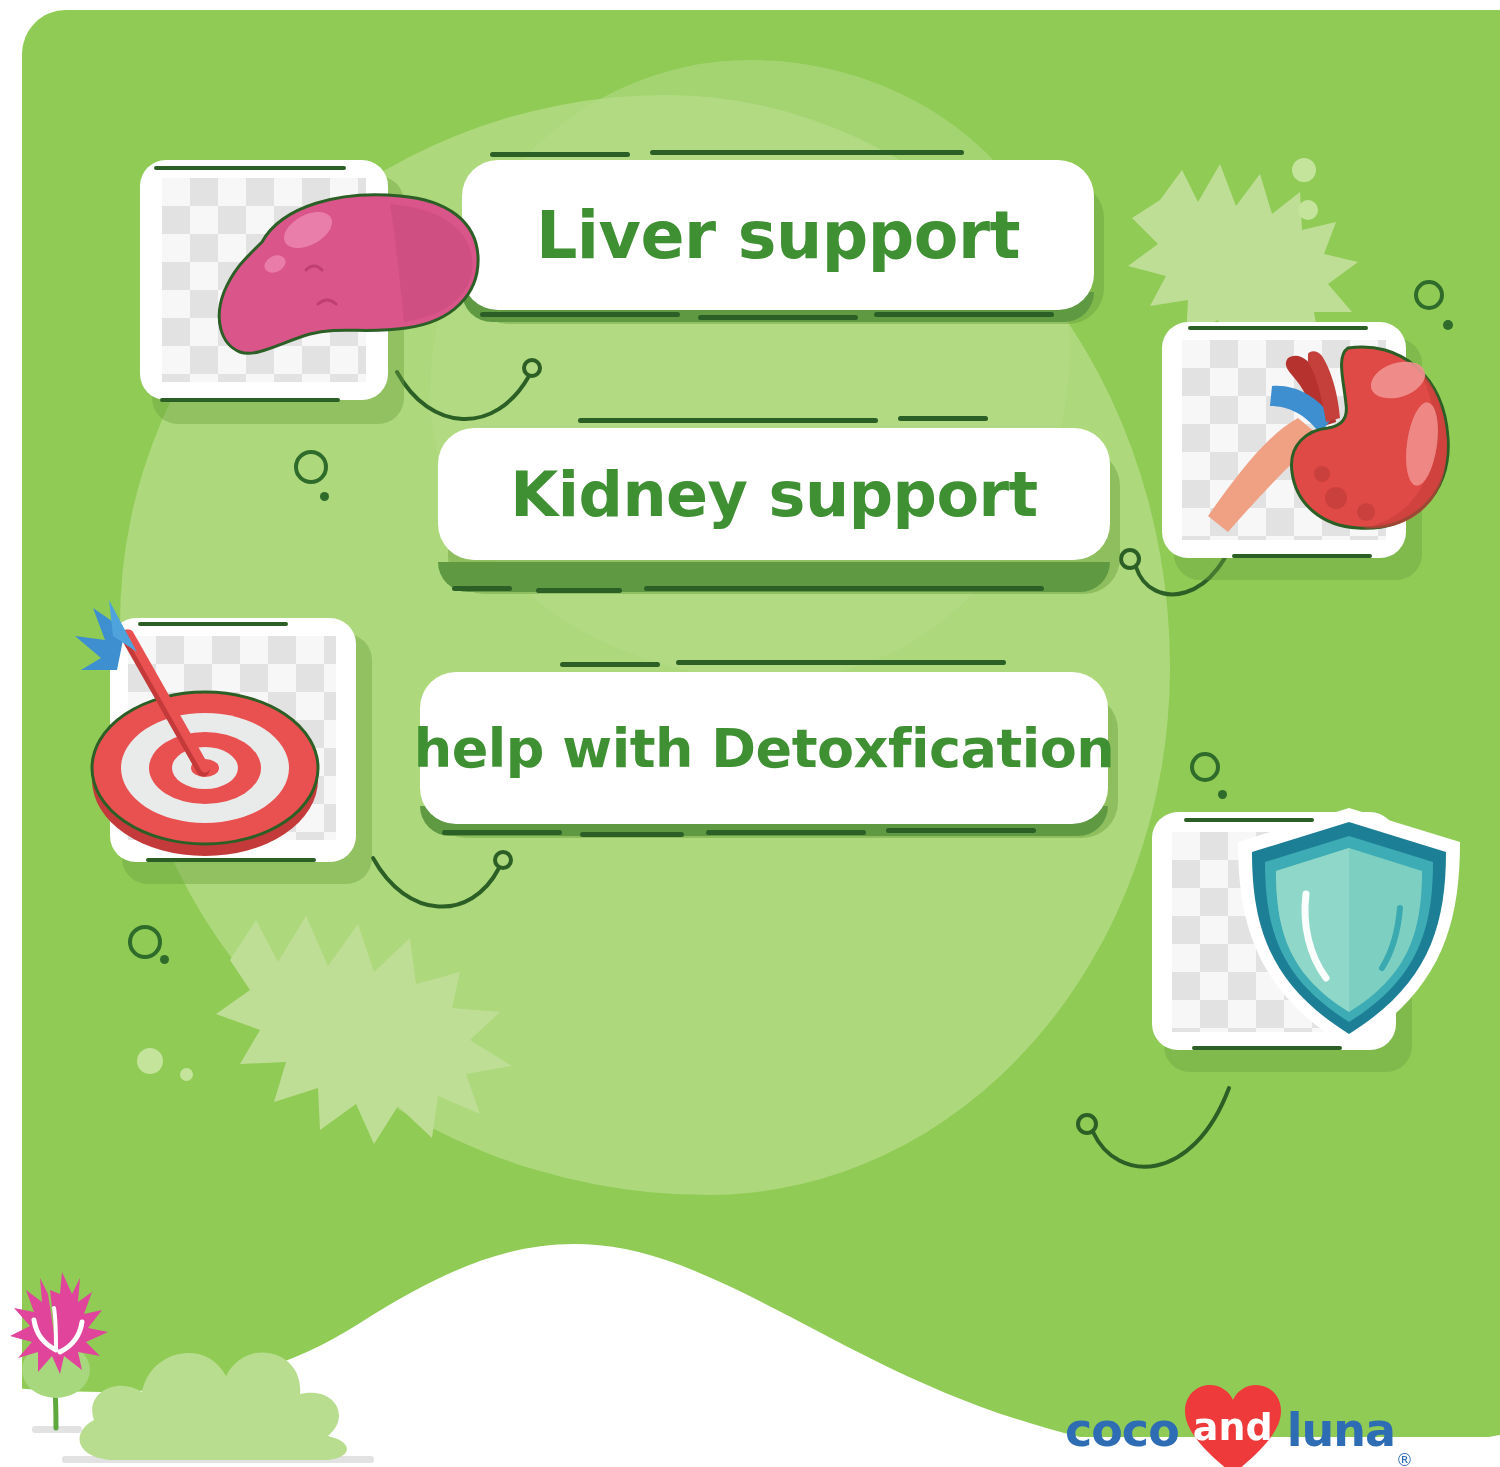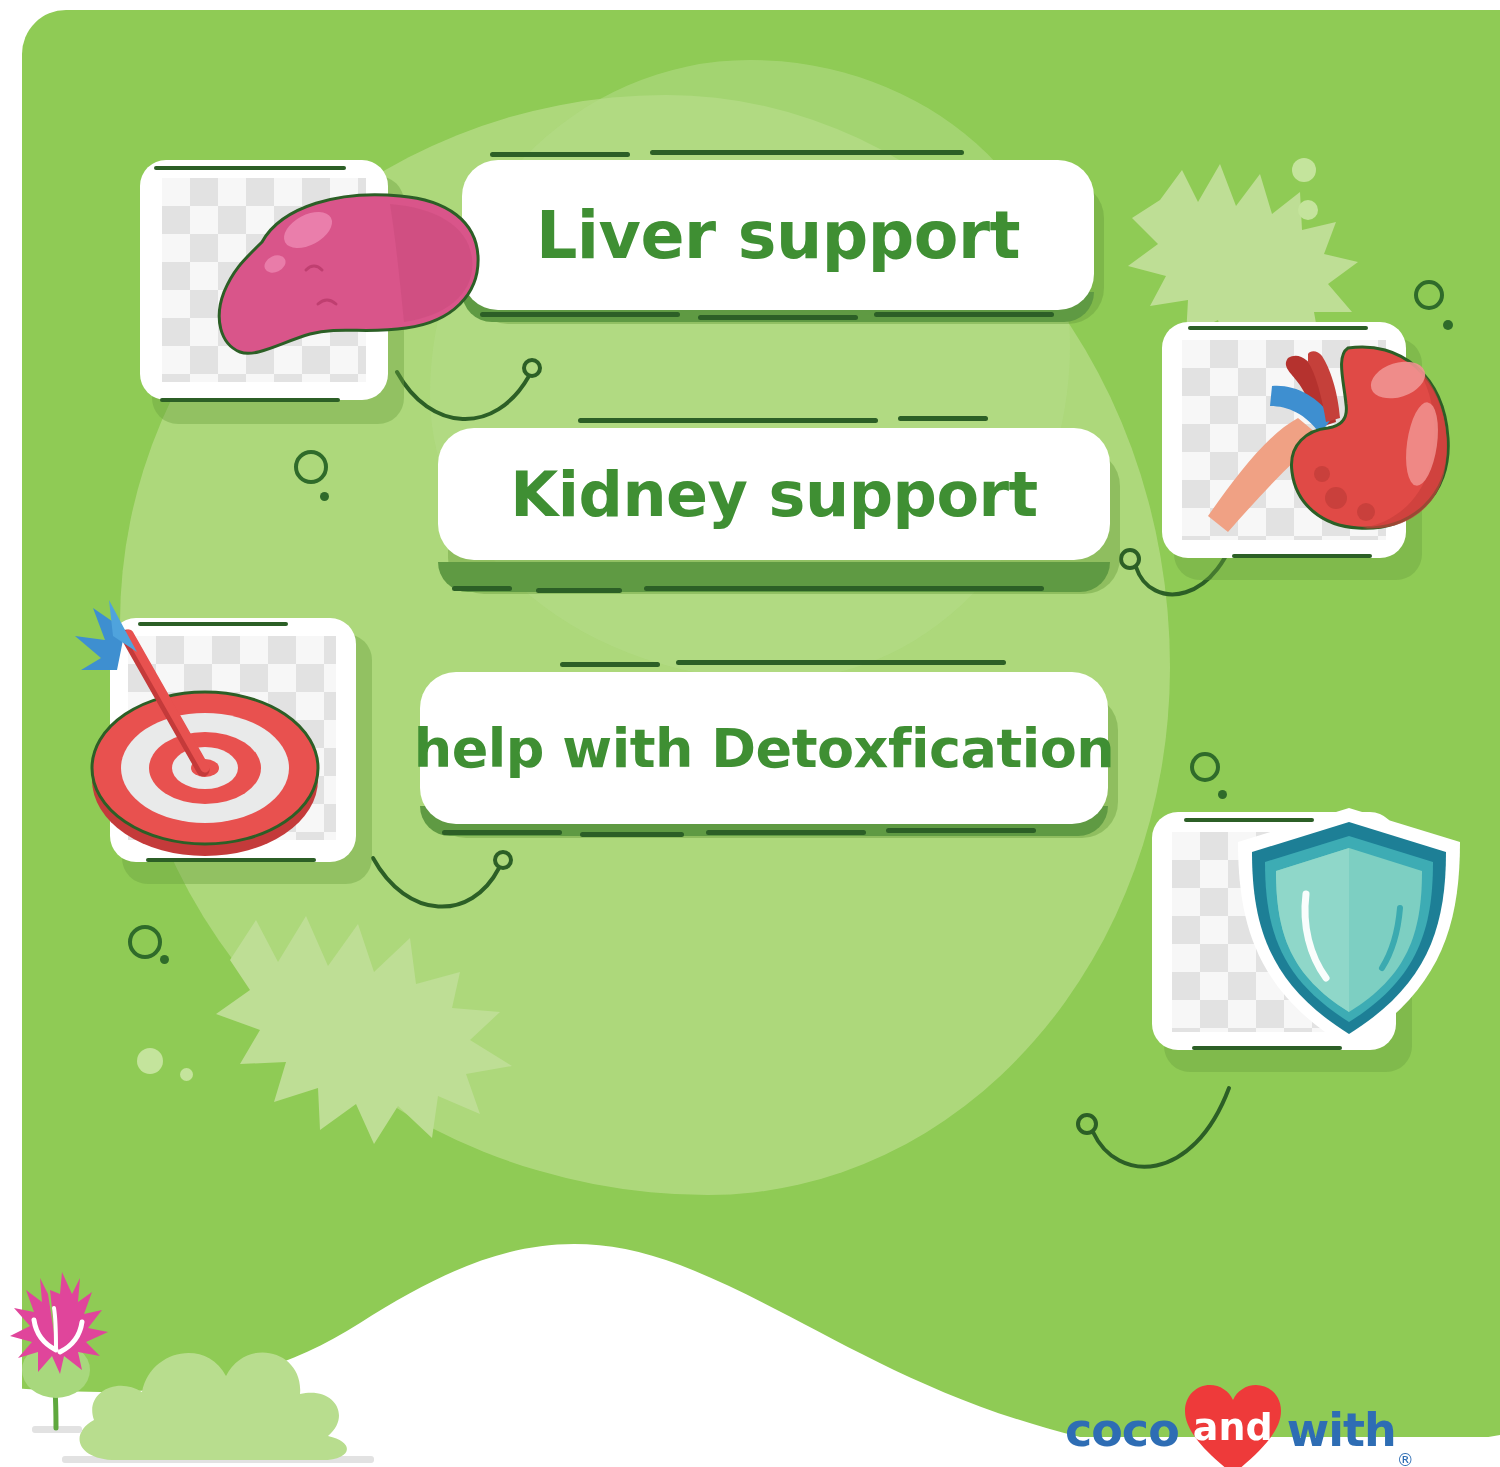--- a/index.html
+++ b/index.html
@@ -424,17 +424,17 @@
 
   <div class="logo" style="left:1065px; top:1382px;">
     <span class="logo-word">coco</span>
     <span class="logo-heart">
       <svg style="position:absolute; left:0; top:0; width:104px; height:96px;" viewBox="0 0 104 96">
         <path d="M52 92 C22 68, 4 48, 4 29 C4 13, 16 3, 29 3 C39 3, 48 9, 52 18
                  C56 9, 65 3, 75 3 C88 3, 100 13, 100 29 C100 48, 82 68, 52 92 Z" fill="#ee3a3a"></path>
       </svg>
       <span class="logo-heart-text">and</span>
     </span>
-    <span class="logo-word">with</span>
+    <span class="logo-word">luna</span>
     <span class="logo-reg">®</span>
   </div>
 
 </div>
 
 </body></html>

